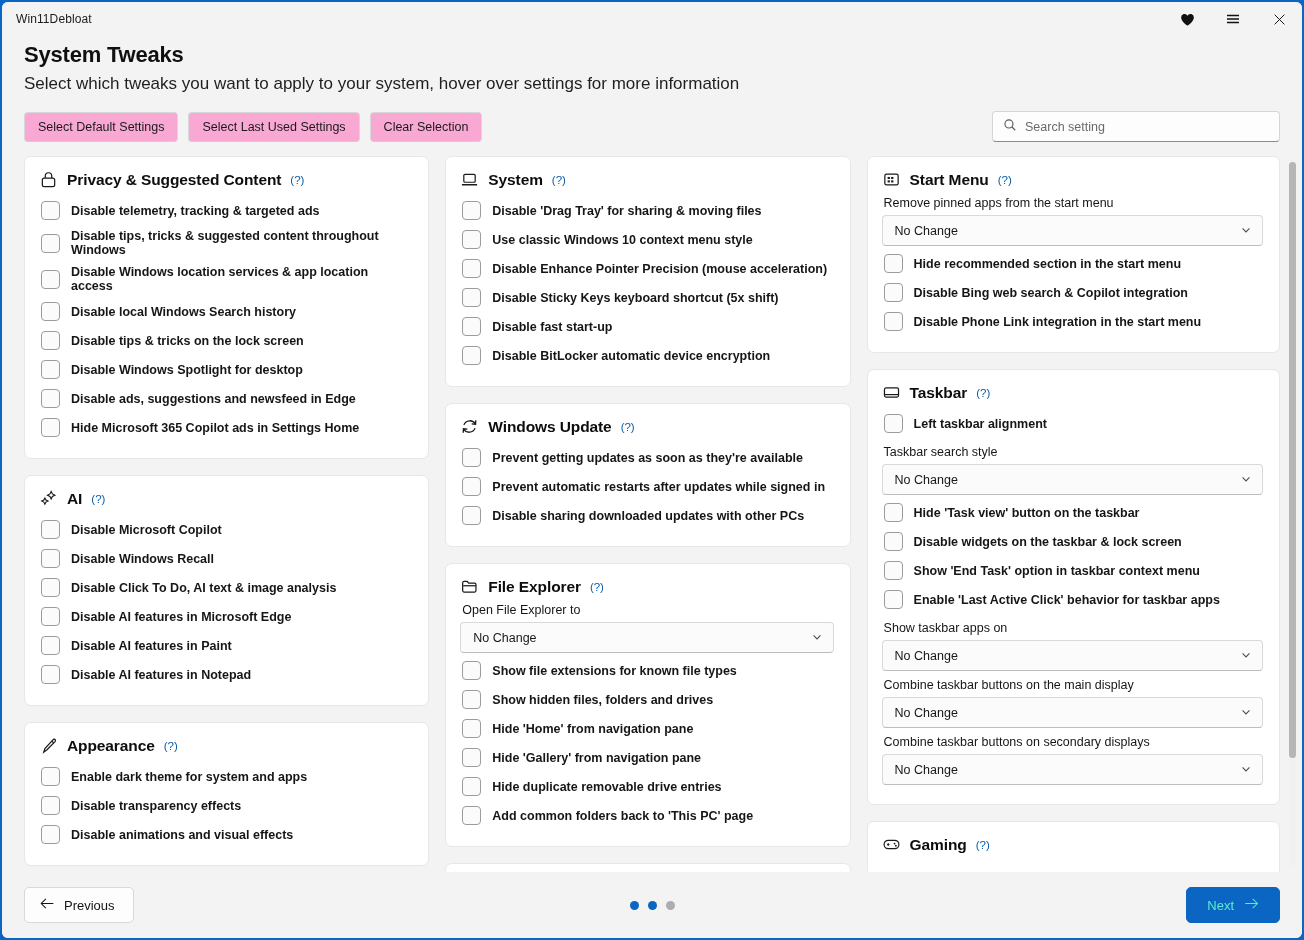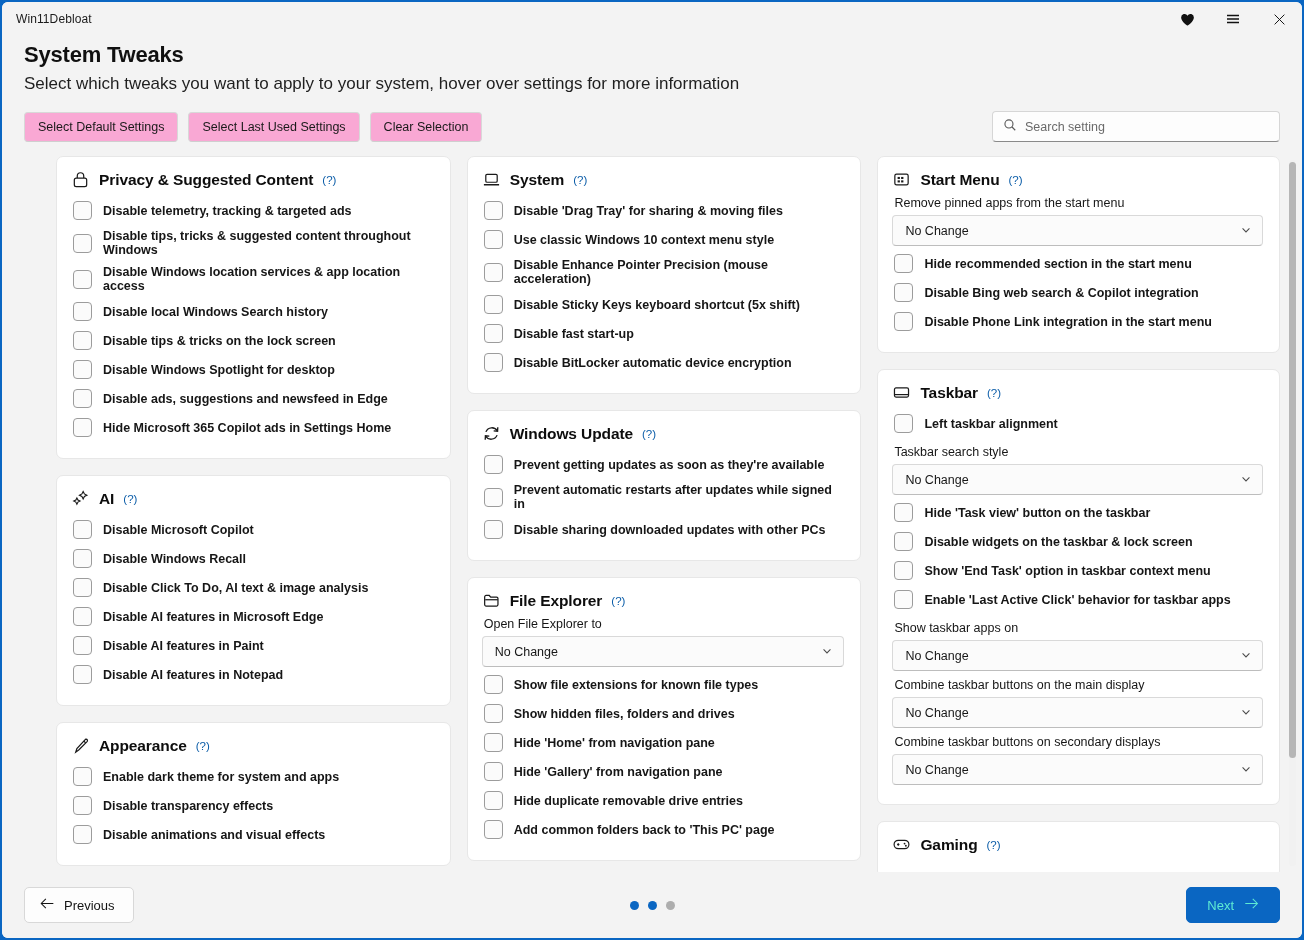--- a/index.html
+++ b/index.html
@@ -69,21 +69,20 @@
     border: 0; outline: 0; background: transparent;
     font-family: inherit; font-size: 12.5px;
     color: #1a1a1a; flex: 1; margin-left: 8px;
   }
   .search-input::placeholder { color: #6a6a6a; }
 
   
   .scroll-outer {
     flex: 1 1 auto; position: relative; overflow: hidden;
     margin-top: 14px;
-    margin-left: 32px;
   }
   .columns {
     position: absolute; inset: 0;
     display: flex; gap: 16px;
     padding: 0 22px 0 22px;
   }
   .col { flex: 1 1 0; display: flex; flex-direction: column; gap: 16px; min-width: 0; }
   .col.right { flex: 1.02 1 0; }
 
   .card {

